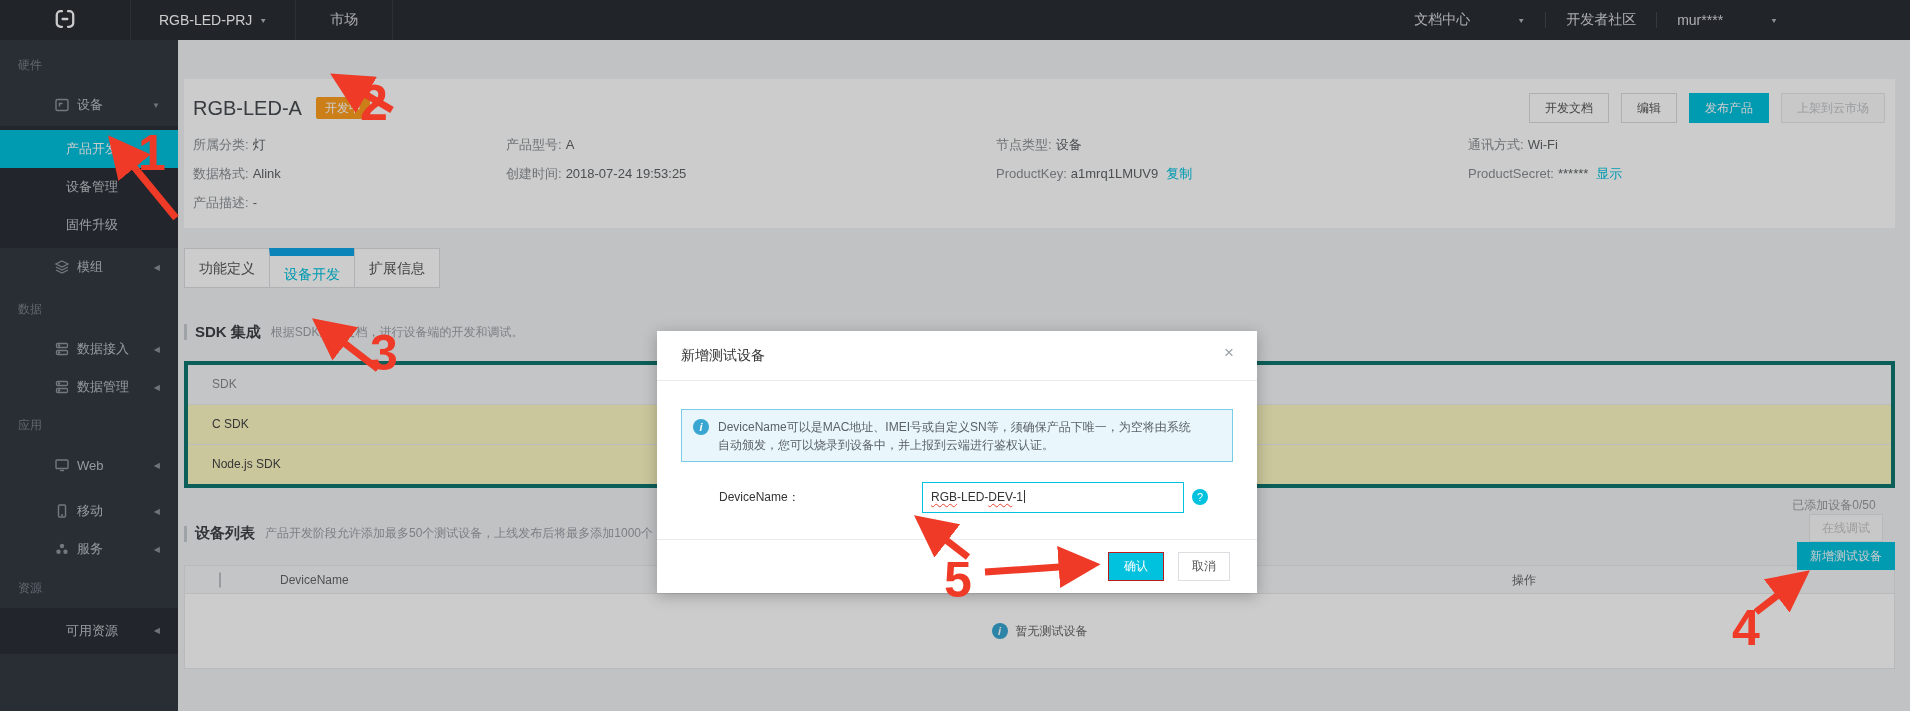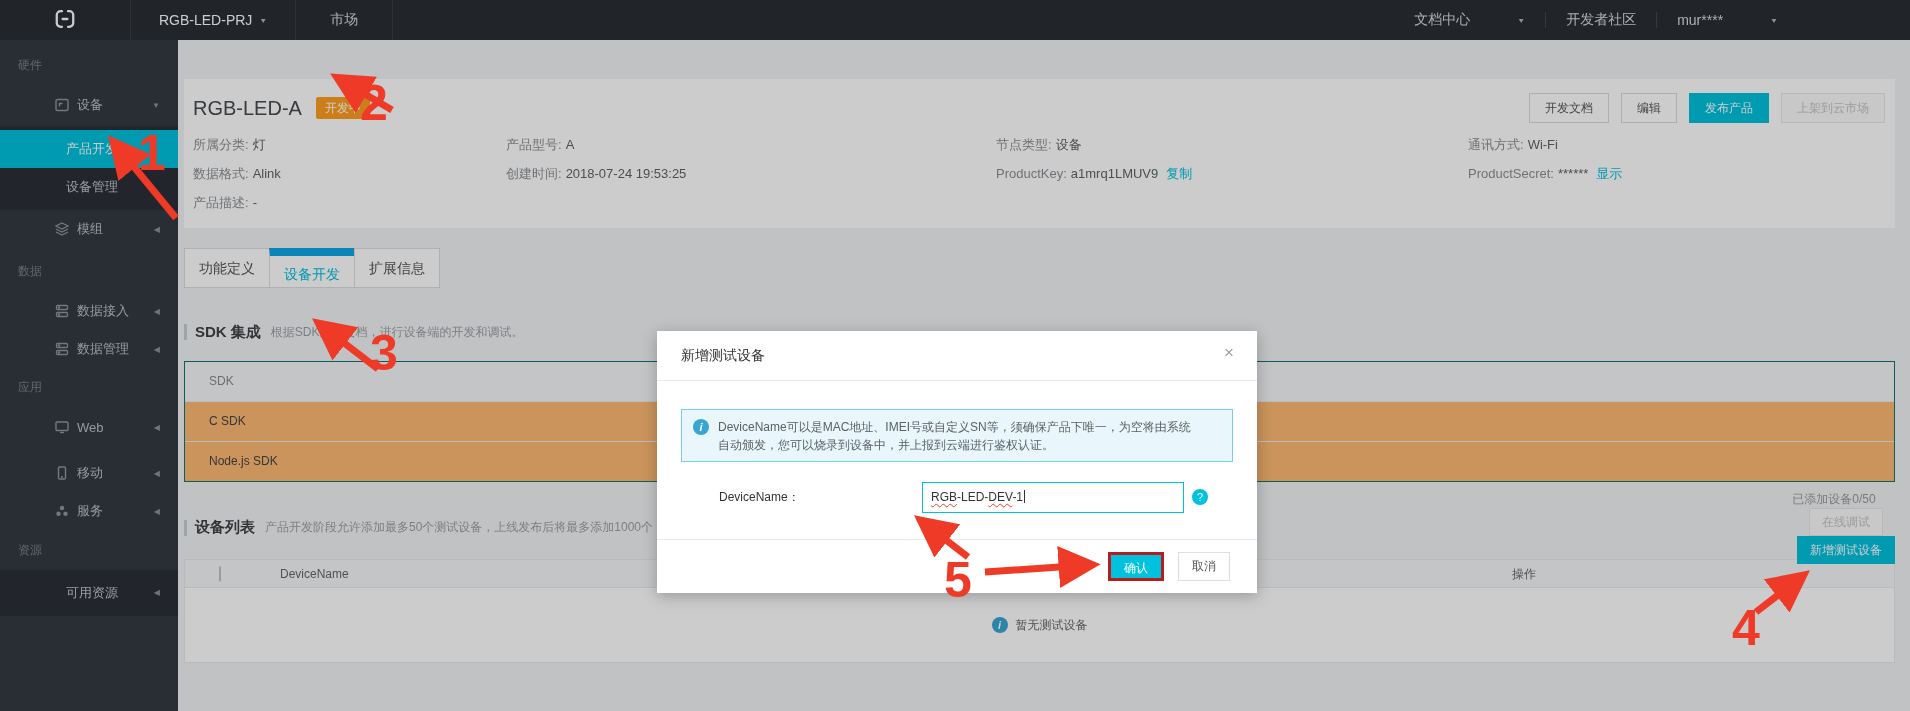--- a/index.html
+++ b/index.html
@@ -61,21 +61,21 @@
 
   .sec-head{margin:35px 0 0 6px;display:flex;align-items:center;height:18px;}
   .sec-bar{width:3px;height:16px;background:#c6ccd2;margin-right:8px;}
   .sec-title{font-size:15px;font-weight:bold;color:#3f4347;}
   .sec-desc{font-size:12px;color:#9a9fa4;margin-left:10px;}
   .sdk-head{margin-top:35px;}
   .dev-head{margin-top:31px;height:29px;margin-right:15px;}
   .dev-right{display:flex;align-items:center;flex-direction:column;}
   .added-count{color:#999;font-size:12px;margin-right:14px;}
   .btn-sm{height:28px;line-height:26px;padding:0 12px;margin-left:10px;}
-  .sdk-table{margin:20px 15px 0 6px;background:#fdba74;border:1px solid #0f766e;}
+  .sdk-table{margin:20px 15px 0 6px;background:#fef9c3;border:4px solid #0f766e;}
   .sdk-row{height:39px;line-height:39px;padding-left:24px;font-size:12px;color:#444;border-top:1px solid #ebedf0;}
   .sdk-row.hd{background:#f6f7f9;color:#888;border-top:none;}
 
   .dev-table{margin:17px 15px 0 6px;}
   .dev-thead{display:grid;grid-template-columns:95px 402px 416px 414px auto;height:29px;line-height:29px;background:#f6f7f9;border:1px solid #e7e9ec;box-sizing:border-box;color:#666;font-size:12px;}
   .chk{width:13px;height:13px;border:1px solid #bfc3c7;background:#fff;border-radius:2px;margin:7px 0 0 34px;}
   .dev-tbody{height:74px;background:#fff;border:1px solid #e7e9ec;border-top:none;display:flex;align-items:center;justify-content:center;}
   .empty-wrap{display:flex;align-items:center;color:#666;font-size:12px;}
   .i-circle{width:16px;height:16px;border-radius:50%;background:#38a6d0;color:#fff;font-size:11px;font-weight:bold;line-height:16px;text-align:center;margin-right:8px;font-style:italic;}
 
@@ -86,21 +86,21 @@
   .m-close{position:absolute;right:18px;top:12px;width:20px;height:20px;line-height:20px;text-align:center;color:#9aa0a5;font-size:17px;cursor:pointer;}
   .m-info{position:absolute;left:24px;right:24px;top:78px;height:53px;box-sizing:border-box;background:#e9f7fd;border:1px solid #79cde6;padding:8px 10px 0 36px;font-size:12px;color:#5a6166;line-height:18px;}
   .m-info .i-circle{position:absolute;left:11px;top:9px;}
   .m-label{position:absolute;left:62px;top:158px;font-size:12px;color:#333;}
   .m-input{position:absolute;left:265px;top:151px;width:244px;height:29px;line-height:29px;border:1px solid #00c1de;padding:0 8px;font-size:12px;color:#333;background:#fff;cursor:text;}
   .sq{text-decoration:underline;text-decoration-style:wavy;text-decoration-color:#e8442e;text-decoration-thickness:1px;text-underline-offset:2px;}
   .caret-bar{display:inline-block;width:1px;height:13px;background:#333;vertical-align:-2px;margin-left:1px;}
   .m-help{position:absolute;left:535px;top:158px;width:16px;height:16px;border-radius:50%;background:#00c1de;color:#fff;text-align:center;line-height:16px;font-size:11px;cursor:pointer;}
   .m-foot{position:absolute;left:0;right:0;bottom:0;height:53px;border-top:1px solid #e8eaed;}
   .m-btn{position:absolute;top:12px;height:29px;line-height:27px;box-sizing:border-box;font-size:12px;text-align:center;cursor:pointer;}
-  .m-ok{left:451px;width:56px;background:#00c1de;border:3px solid #b91c1c;color:#fff;}
+  .m-ok{left:451px;width:56px;background:#00c1de;border:1px solid #b91c1c;color:#fff;}
   .m-cancel{left:521px;width:52px;background:#fff;border:1px solid #dcdee2;color:#555;}
 
   
   .annot{position:absolute;left:0;top:0;width:1910px;height:711px;z-index:100;pointer-events:none;}
   .annot text{font-family:"Liberation Sans",sans-serif;font-weight:bold;font-size:50px;fill:#ee3a26;}
 </style>
 </head>
 <body>
 
 <div class="page">
@@ -150,20 +150,21 @@
             <path d="M5.5 9.5 v-3 h3"></path>
           </svg>
       </span>
       <span class="slabel">设备</span>
       <span class="caret">▼</span>
     </div>
 
     <div class="side-sub">
       <div class="sub-item active">产品开发</div>
       <div class="sub-item">设备管理</div>
+      <div class="sub-item">固件升级</div>
     </div>
 
     <div class="side-item m6">
       <span class="sicon">
         <svg viewBox="0 0 16 16" fill="none" stroke="currentColor" stroke-width="1.3">
             <path d="M8 2 L14 5 L8 8 L2 5 Z"></path>
             <path d="M2 8 L8 11 L14 8"></path>
             <path d="M2 11 L8 14 L14 11"></path>
           </svg>
       </span>

